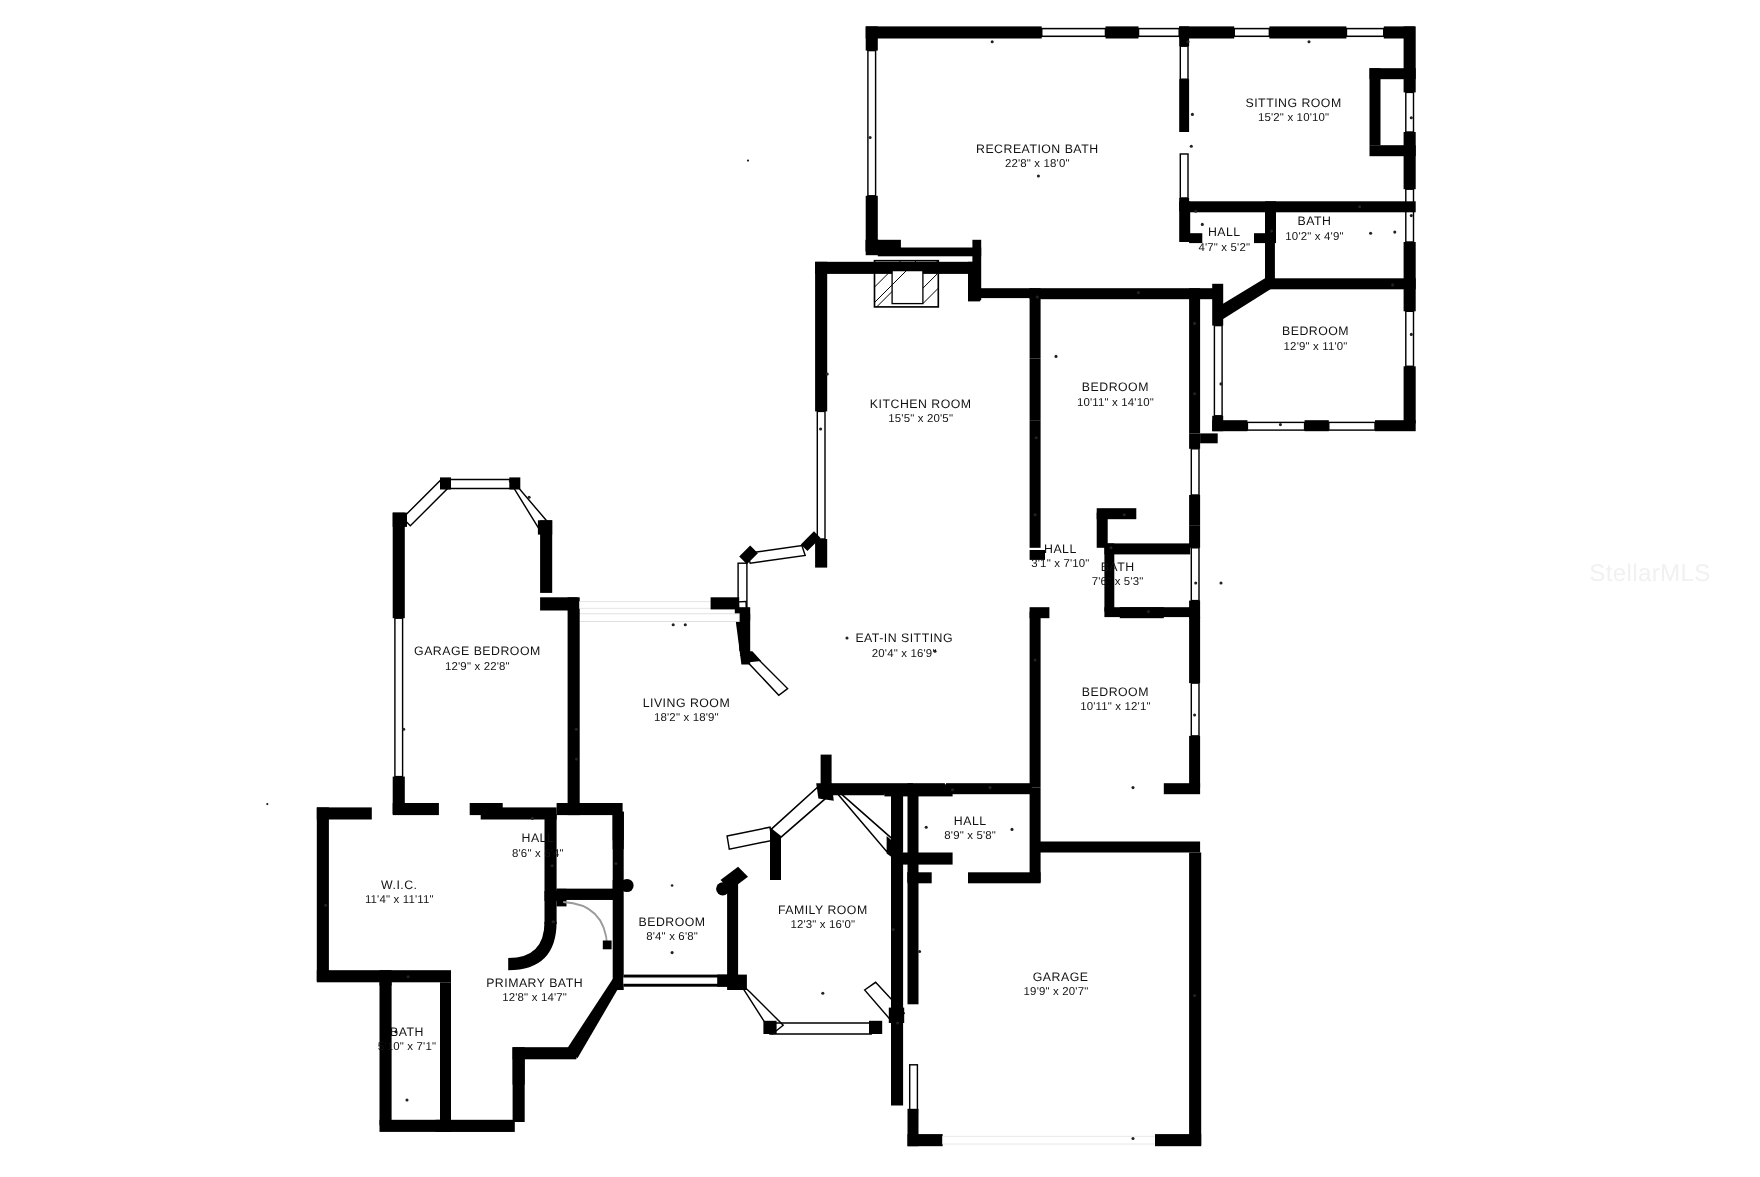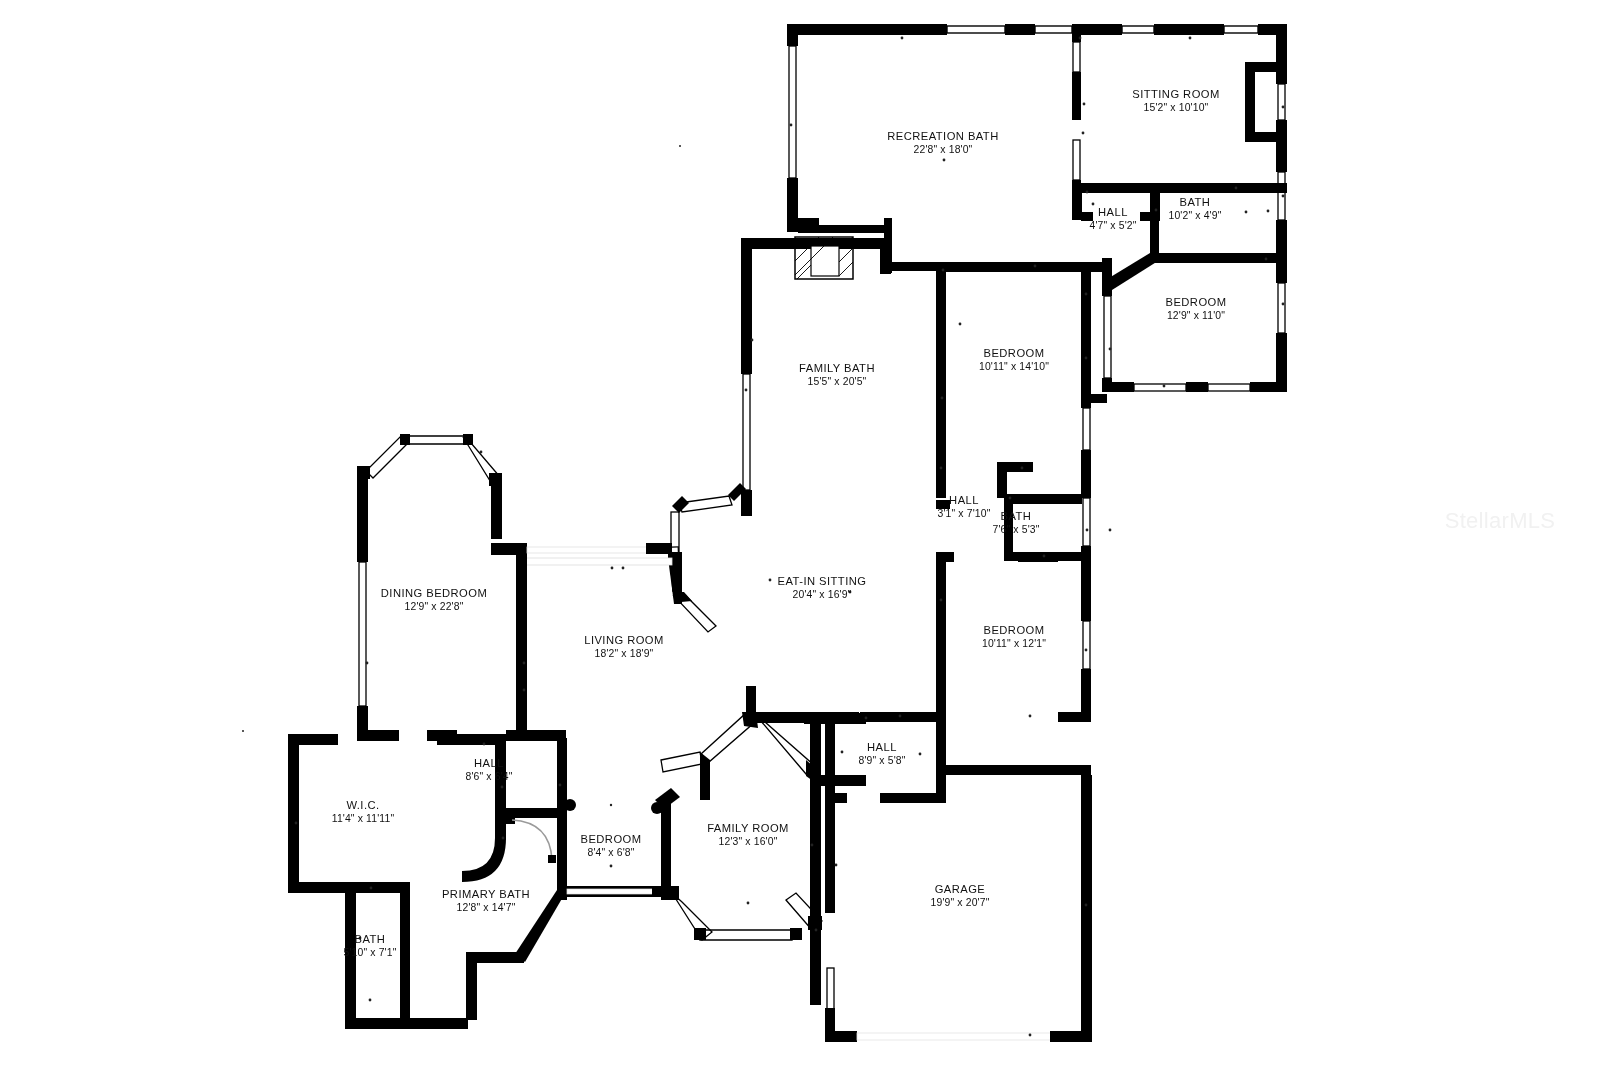--- a/index.html
+++ b/index.html
@@ -336,41 +336,41 @@
 </div>
 <div class="lbl" style="left:1196px;top:309px;">
   <div class="nm">BEDROOM</div>
   <div class="dm">12'9" x 11'0"</div>
 </div>
 <div class="lbl" style="left:1014px;top:360px;">
   <div class="nm">BEDROOM</div>
   <div class="dm">10'11" x 14'10"</div>
 </div>
 <div class="lbl" style="left:837px;top:375px;">
-  <div class="nm">FAMILY BATH</div>
+  <div class="nm">KITCHEN ROOM</div>
   <div class="dm">15'5" x 20'5"</div>
 </div>
 <div class="lbl" style="left:964px;top:507px;">
   <div class="nm">HALL</div>
   <div class="dm">3'1" x 7'10"</div>
 </div>
 <div class="lbl" style="left:1016px;top:523px;">
   <div class="nm">BATH</div>
   <div class="dm">7'6" x 5'3"</div>
 </div>
 <div class="lbl" style="left:822px;top:588px;">
   <div class="nm">EAT-IN SITTING</div>
   <div class="dm">20'4" x 16'9"</div>
 </div>
 <div class="lbl" style="left:1014px;top:637px;">
   <div class="nm">BEDROOM</div>
   <div class="dm">10'11" x 12'1"</div>
 </div>
 <div class="lbl" style="left:434px;top:600px;">
-  <div class="nm">DINING BEDROOM</div>
+  <div class="nm">GARAGE BEDROOM</div>
   <div class="dm">12'9" x 22'8"</div>
 </div>
 <div class="lbl" style="left:624px;top:647px;">
   <div class="nm">LIVING ROOM</div>
   <div class="dm">18'2" x 18'9"</div>
 </div>
 <div class="lbl" style="left:489px;top:770px;">
   <div class="nm">HALL</div>
   <div class="dm">8'6" x 6'4"</div>
 </div>
@@ -391,20 +391,20 @@
   <div class="dm">12'3" x 16'0"</div>
 </div>
 <div class="lbl" style="left:486px;top:901px;">
   <div class="nm">PRIMARY BATH</div>
   <div class="dm">12'8" x 14'7"</div>
 </div>
 <div class="lbl" style="left:370px;top:946px;">
   <div class="nm">BATH</div>
   <div class="dm">5'10" x 7'1"</div>
 </div>
-<div class="lbl" style="left:960px;top:896px;">
+<div class="lbl" style="left:960px;top:896px;text-align:right;">
   <div class="nm">GARAGE</div>
   <div class="dm">19'9" x 20'7"</div>
 </div>
 
 <div class="wm" style="left:1500px;top:521px;">StellarMLS</div>
 
 </div>
 
 </body></html>

